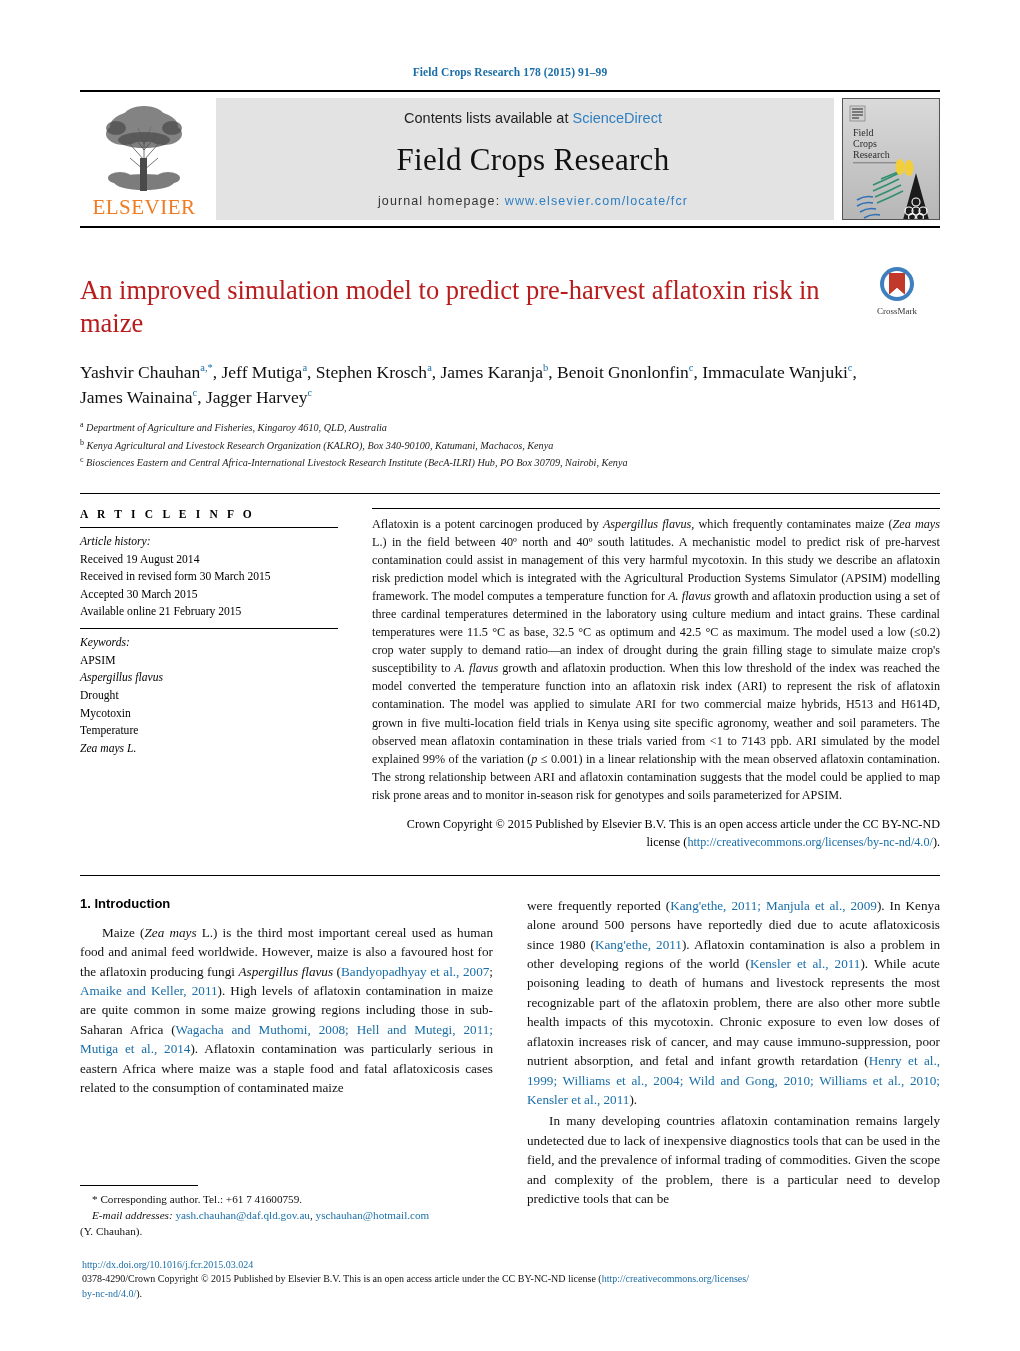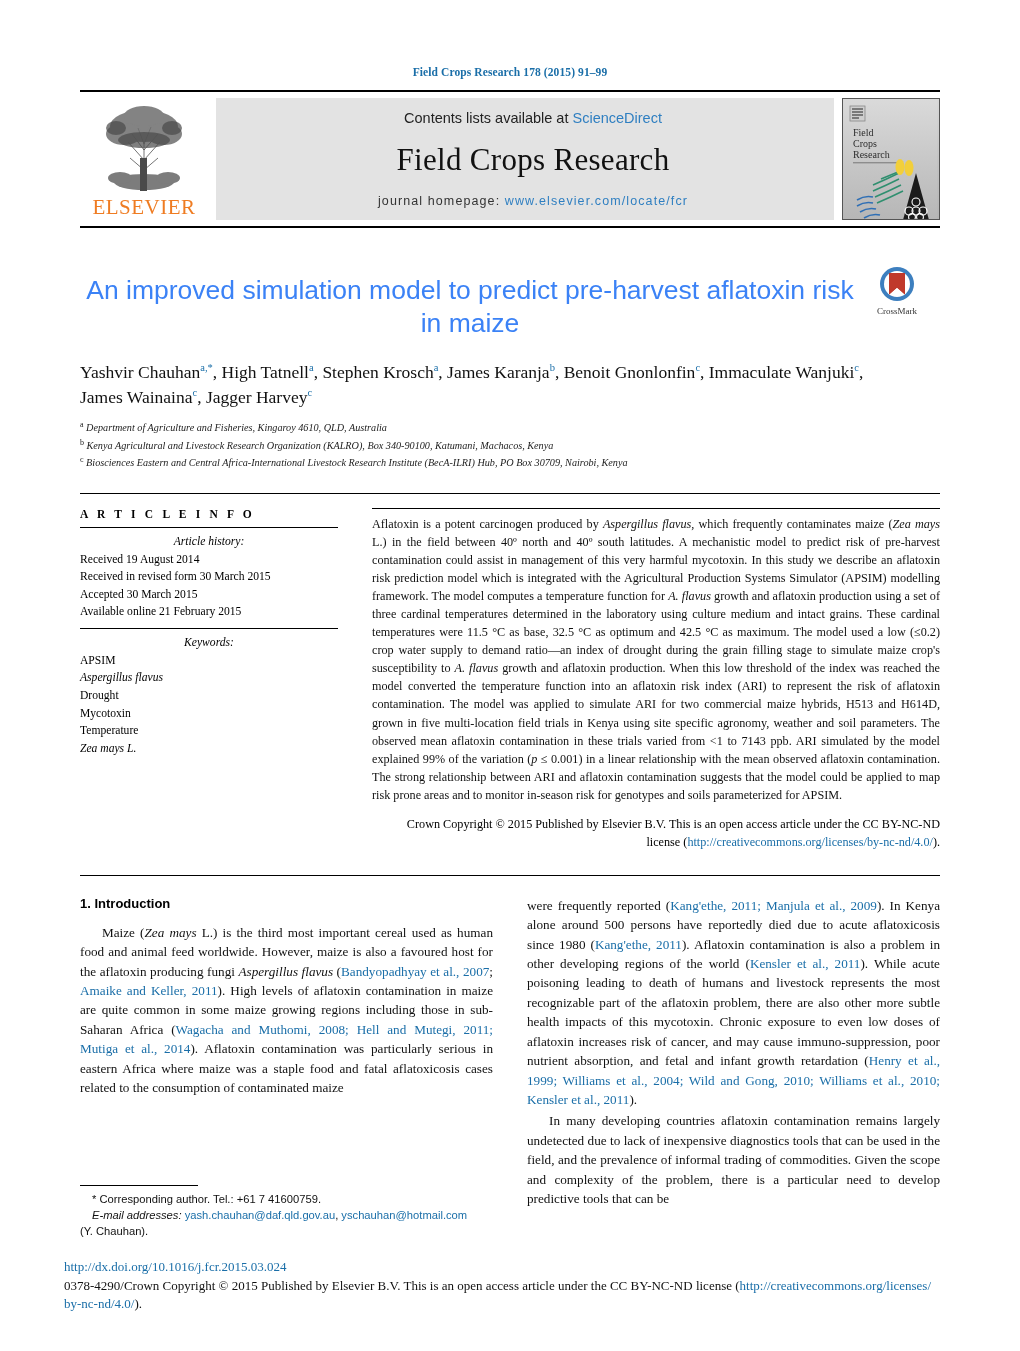--- a/index.html
+++ b/index.html
@@ -103,28 +103,27 @@
     position: relative;
     overflow: hidden;
   }
 
   
   .title-block {
     margin: 46px 80px 0 80px;
     position: relative;
   }
   .article-title {
-    font-family: Liberation Sans, sans-serif;
+    font-family: Liberation Serif, serif;
     font-size: 26.5px;
     line-height: 1.24;
     font-weight: normal;
-    color: #3b82f6;
+    color: #b91c1c;
     margin: 0;
     width: 780px;
-    text-align: center;
   }
   .crossmark {
     position: absolute;
     right: 0;
     top: -8px;
     width: 86px;
     text-align: center;
   }
   .crossmark-label {
     font-size: 9px;
@@ -169,21 +168,21 @@
     margin-bottom: 7px;
   }
   .rule { border-top: 1.4px solid #000; }
   .info-group {
     font-family: "Liberation Serif", serif;
     font-size: 11.6px;
     line-height: 1.52;
     padding-top: 5px;
     padding-bottom: 7px;
   }
-  .info-group .lbl { font-style: italic; text-align: center; }
+  .info-group .lbl { font-style: italic; }
   .kw-item.it { font-style: italic; }
   .abstract-body {
     font-family: "Liberation Serif", serif;
     font-size: 12.2px;
     line-height: 1.48;
     text-align: justify;
     padding-top: 6px;
     color: #111;
   }
   .abstract-body i { font-style: italic; }
@@ -230,36 +229,36 @@
     left: 80px;
     top: 1185px;
     width: 413px;
   }
   .fn-rule {
     width: 118px;
     border-top: 1.1px solid #000;
     margin-bottom: 5px;
   }
   .fn {
-    font-family: Liberation Sans, sans-serif;
+    font-family: Liberation Serif, serif;
     font-size: 11.2px;
     line-height: 1.45;
     color: #111;
   }
   .fn .ind { padding-left: 12px; }
   .fn i { font-style: italic; }
 
   
   .bottom-block {
     position: absolute;
-    left: 64px;
+    left: 82px;
     top: 1258px;
     width: 880px;
     font-family: "Liberation Serif", serif;
-    font-size: 13px;
+    font-size: 10px;
     line-height: 1.44;
     color: #111;
   }
   .doi-line { color: #1a6ea8; }
 </style>
 </head>
 <body>
 
 <div class="page">
 
@@ -363,21 +362,21 @@
       <svg width="36" height="36" viewBox="0 0 36 36">
         <circle cx="18" cy="18" r="17" fill="#3d7fbf"></circle>
         <circle cx="18" cy="18" r="13" fill="#ffffff"></circle>
         <path d="M10 7 h16 v22 l-8 -7 l-8 7 z" fill="#c0392b"></path>
         <path d="M18 22 l-8 7 h16 z" fill="#ffffff"></path>
       </svg>
       <div class="crossmark-label">CrossMark</div>
     </div>
 
     <div class="authors">
-      <span>Yashvir Chauhan</span><sup>a,*</sup>, <span>High Tatnell</span><sup>a</sup>, <span>Stephen Krosch</span><sup>a</sup>, <span>James Karanja</span><sup>b</sup>, <span>Benoit Gnonlonfin</span><sup>c</sup>, <span>Immaculate Wanjuki</span><sup>c</sup>, <span>James Wainaina</span><sup>c</sup>, <span>Jagger Harvey</span><sup>c</sup>
+      <span>Yashvir Chauhan</span><sup>a,*</sup>, <span>Jeff Mutiga</span><sup>a</sup>, <span>Stephen Krosch</span><sup>a</sup>, <span>James Karanja</span><sup>b</sup>, <span>Benoit Gnonlonfin</span><sup>c</sup>, <span>Immaculate Wanjuki</span><sup>c</sup>, <span>James Wainaina</span><sup>c</sup>, <span>Jagger Harvey</span><sup>c</sup>
     </div>
 
     <div class="affiliations">
       <div><sup>a</sup> <span>Department of Agriculture and Fisheries, Kingaroy 4610, QLD, Australia</span></div>
       <div><sup>b</sup> <span>Kenya Agricultural and Livestock Research Organization (KALRO), Box 340-90100, Katumani, Machacos, Kenya</span></div>
       <div><sup>c</sup> <span>Biosciences Eastern and Central Africa-International Livestock Research Institute (BecA-ILRI) Hub, PO Box 30709, Nairobi, Kenya</span></div>
     </div>
   </div>
 
   <div class="info-abstract">

